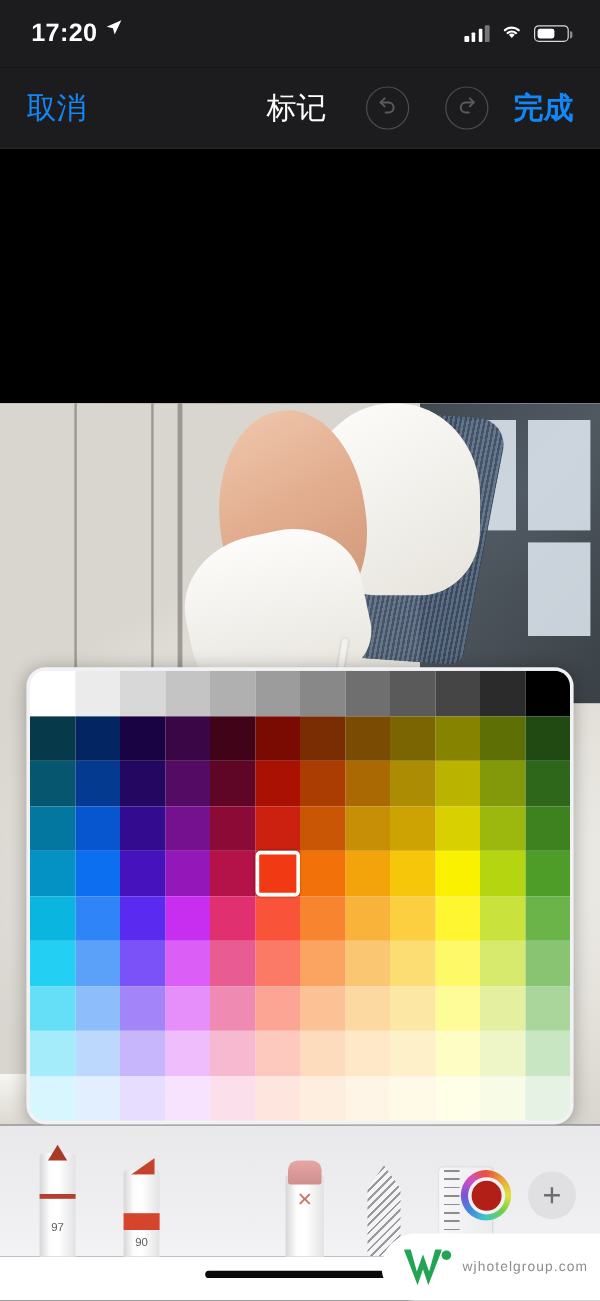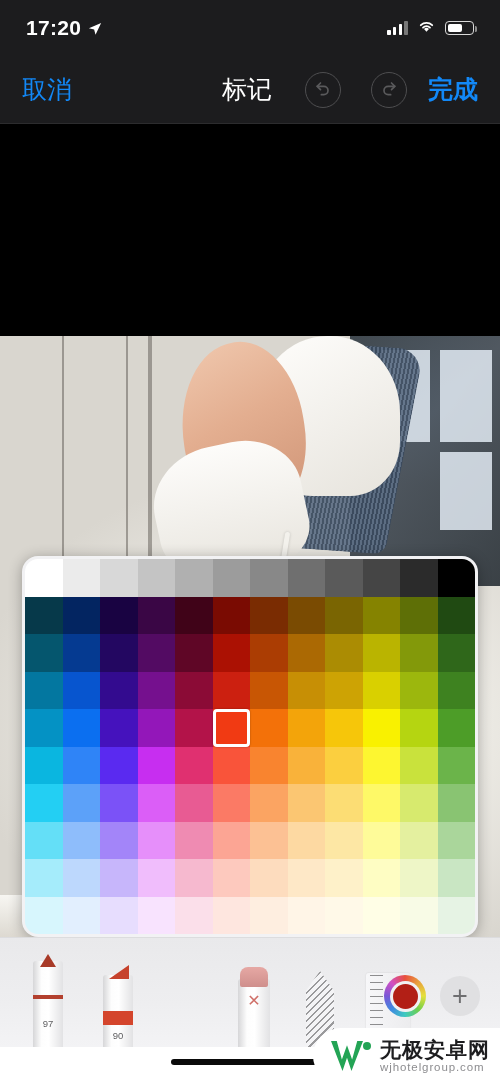--- a/index.html
+++ b/index.html
@@ -10,21 +10,21 @@
     position:relative;
   }
 
   
   #status-bar {
     position:absolute; top:0; left:0; width:500px; height:56px;
     background:#1c1c1e;
     display:flex; align-items:center; justify-content:space-between;
     padding:0 26px;
   }
-  .sb-left { display:flex; align-items:flex-end; gap:7px; }
+  .sb-left { display:flex; align-items:flex-start; gap:7px; }
   #clock { color:#fff; font-size:21px; font-weight:600; letter-spacing:.3px; }
   .sb-right { display:flex; align-items:center; gap:9px; }
 
   
   .signal { display:flex; align-items:flex-end; gap:2.2px; height:14px; }
   .signal i { width:3.6px; background:#fff; border-radius:.8px; display:block; }
   .signal i:nth-child(1){height:5px;}
   .signal i:nth-child(2){height:8px;}
   .signal i:nth-child(3){height:11px;}
   .signal i:nth-child(4){height:14px;background:#777;}
@@ -485,16 +485,15 @@
 <div id="home-indicator-area">
   <div id="home-indicator"></div>
 </div>
 
 <div id="watermark">
   <div id="watermark-logo">
     <div class="w-mark"></div>
       <div class="dot"></div>
   </div>
   <div class="wm-text">
-    <span id="watermark-title">无极安卓网</span>
     <span id="watermark-url">wjhotelgroup.com</span>
   </div>
 </div>
 
 </body></html>

